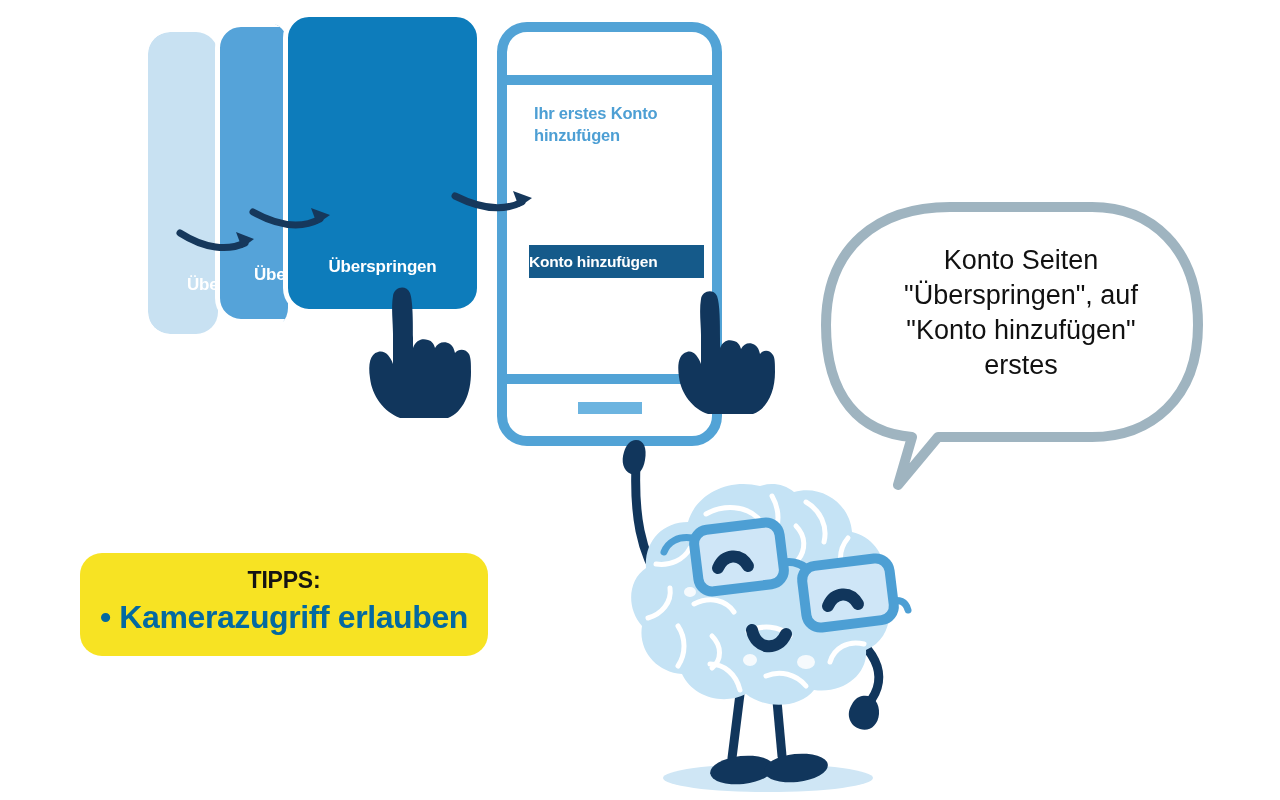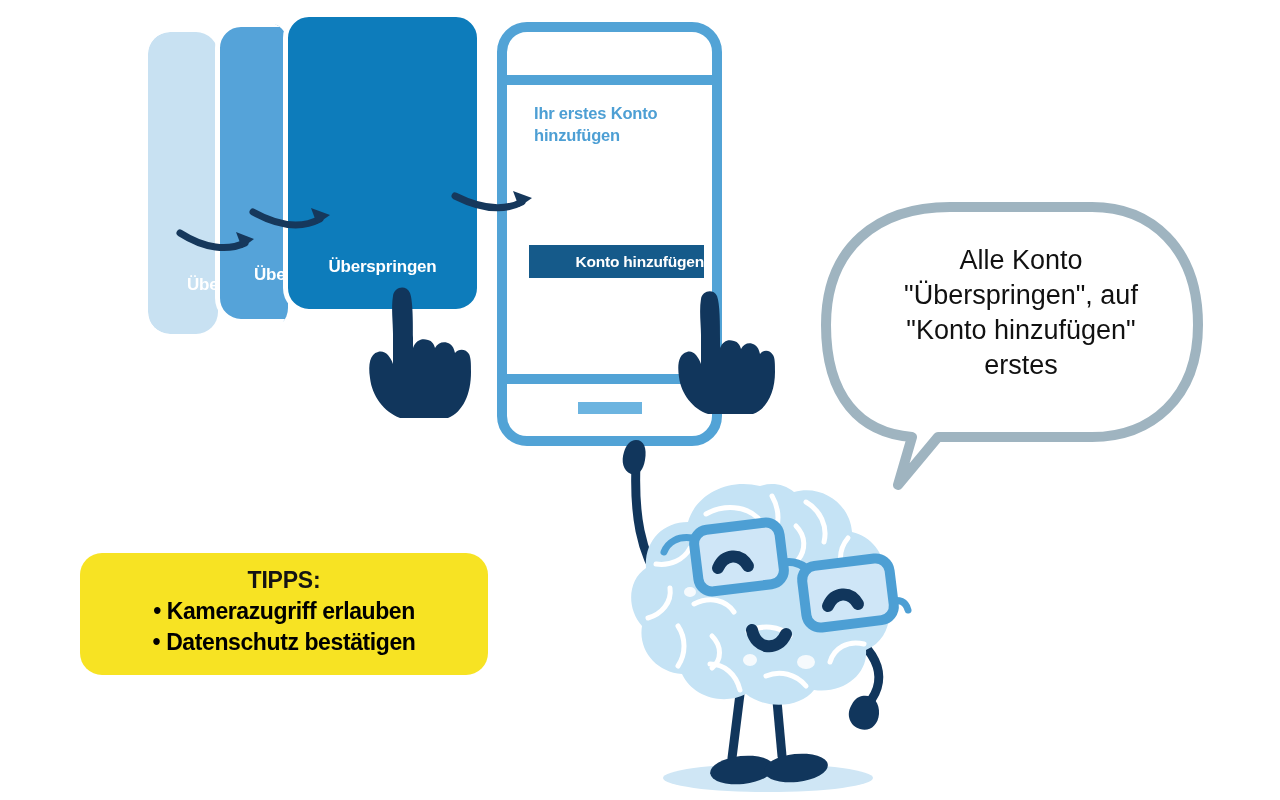--- a/index.html
+++ b/index.html
@@ -107,21 +107,21 @@
   }
   #phone-cta {
     position: absolute;
     left: 22px; top: 160px;
     width: 175px; height: 33px;
     background: #155a8a;
     color: #ffffff;
     font-weight: bold;
     font-size: 15.5px;
     line-height: 33px;
-    text-align: right;
+    text-align: left;
     letter-spacing: -0.2px;
   }
   #home-indicator {
     position: absolute;
     left: 50%;
     transform: translateX(-50%);
     bottom: 22px;
     width: 64px; height: 12px;
     background: #6cb4e0;
   }
@@ -162,22 +162,22 @@
   #tips-title {
     text-align: center;
     font-weight: bold;
     font-size: 23px;
     color: #141414;
     letter-spacing: -0.2px;
     margin-bottom: 2px;
   }
   .tips-item {
     font-weight: bold;
-    font-size: 23px;
-    color: #000000;
+    font-size: 32px;
+    color: #0369a1;
     letter-spacing: -0.4px;
     text-align: center;
     line-height: 1.36;
     white-space: nowrap;
   }
 
   
   #mascot {
     position: absolute;
     left: 600px; top: 418px;
@@ -285,31 +285,30 @@
         L272,22
         C330,22 378,62 378,140
         C378,214 330,252 272,252
         L118,252
         L78,300
         L92,252
         C40,248 6,212 6,140
         C6,62 58,22 130,22 Z" fill="#ffffff" stroke="#9fb4c0" stroke-width="10" stroke-linejoin="round"></path>
     </svg>
     <div id="speech-text">
-      <div>Alle Konto</div>
+      <div>Konto Seiten</div>
       <div>"Überspringen", auf</div>
       <div>"Konto hinzufügen"</div>
       <div>erstes</div>
     </div>
   </div>
 
   <div id="tips-box">
     <div id="tips-title">TIPPS:</div>
     <div class="tips-item">• Kamerazugriff erlauben</div>
-    <div class="tips-item">• Datenschutz bestätigen</div>
   </div>
 
   <svg id="mascot" viewBox="0 0 330 382">
 
     <ellipse cx="168" cy="360" rx="105" ry="14" fill="#cfe6f5"></ellipse>
 
     <g>
       <path d="M36,46 C34,96 40,134 62,166" fill="none" stroke="#11365c" stroke-width="9" stroke-linecap="round"></path>
       <path d="M36,22 C44,22 47,30 45,42 C43,54 37,58 31,56 C23,53 21,43 24,34 C26,27 30,22 36,22 Z" fill="#11365c"></path>
     </g>

